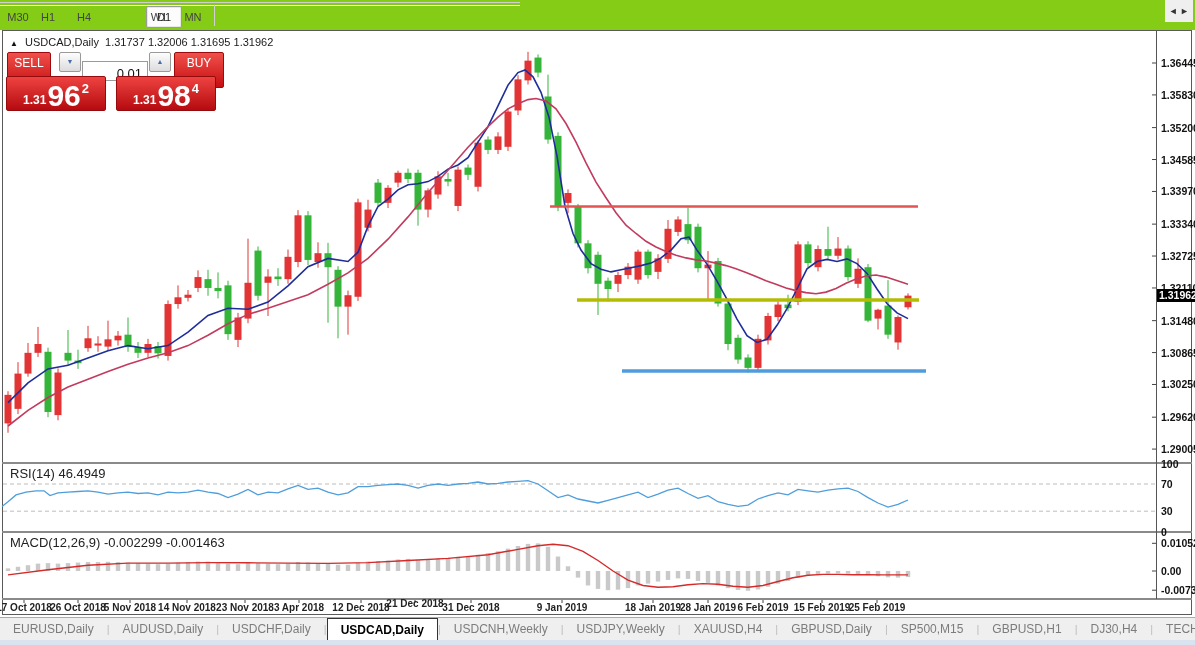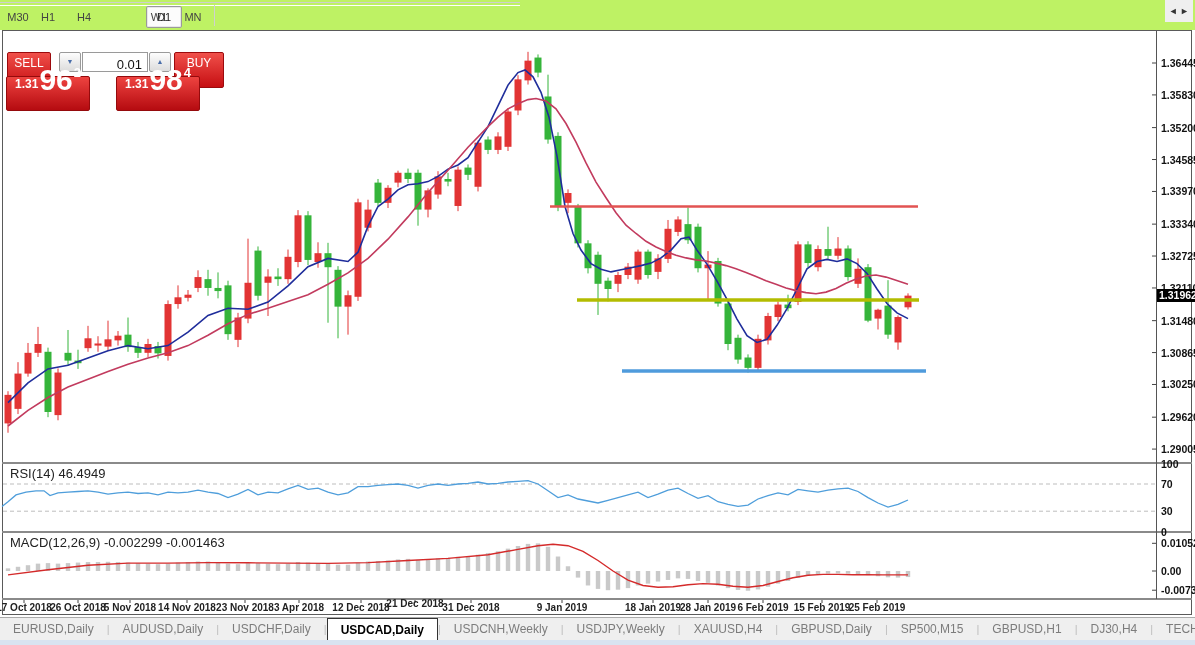--- a/index.html
+++ b/index.html
@@ -1,19 +1,19 @@
 <!DOCTYPE html>
 <html><head>
 <meta charset="utf-8">
 <style>
   html,body{margin:0;padding:0;background:#f0f0f0;}
   #app{position:relative;width:1195px;height:645px;background:#ffffff;overflow:hidden;
        font-family:"Liberation Sans","DejaVu Sans",sans-serif;-webkit-font-smoothing:antialiased;}
   
-  #toolbar{position:absolute;left:0;top:0;width:1195px;height:30px;background:#bef264;}
+  #toolbar{position:absolute;left:0;top:0;width:1195px;height:30px;background:#84cc16;}
   #toolbar .groove{position:absolute;left:0;top:2px;width:520px;height:2px;
        border-top:1px solid #cfcfcf;border-bottom:1px solid #ffffff;}
   .tfbtn{position:absolute;top:6px;height:20px;line-height:20px;text-align:center;
        font-size:11px;color:#444;cursor:default;border:1px solid transparent;border-radius:2px;}
   .tfbtn.active{background:#fcfcfc;border:1px solid #9a9a9a;box-shadow:inset 0 0 0 1px #e8e8e8;color:#222;margin-left:42px;}
   #tf-sep{position:absolute;left:214px;top:5px;width:1px;height:21px;background:#d0d0d0;}
   
   #frame{position:absolute;left:2px;top:30px;width:1190px;height:585px;background:#ffffff;
          border:1px solid #5a5a5a;box-sizing:border-box;}
   .pane-sep{position:absolute;left:2px;width:1190px;height:2px;background:#8a8a8a;z-index:5;}
@@ -23,26 +23,26 @@
   #symline .tri{font-size:8px;margin-right:4px;color:#111;}
   
   #trade{position:absolute;left:6px;top:52px;z-index:7;}
   .tr-row{position:relative;height:22px;}
   .btn-red{position:absolute;height:36px;line-height:20px;text-align:center;color:#fff;
        font-size:12px;border-radius:2px;background:linear-gradient(#f0504a,#c60e12);
        border:1px solid #9c0a0d;box-sizing:border-box;cursor:pointer;}
   .spin{position:absolute;top:0;width:22px;height:20px;background:linear-gradient(#fdfdfd,#dcdcdc);
        border:1px solid #9a9a9a;box-sizing:border-box;text-align:center;line-height:18px;
        font-size:7px;color:#4a6ea9;cursor:pointer;border-radius:2px;}
-  #vol{position:absolute;left:76px;top:0;width:66px;height:20px;border:1px solid #9a9a9a;
+  #vol{position:absolute;left:76px;top:9px;width:66px;height:20px;border:1px solid #9a9a9a;
        box-sizing:border-box;font-size:13px;text-align:right;padding:4px 5px 0 0;color:#111;
        font-family:"Liberation Sans",sans-serif;}
-  .bigpx{position:absolute;top:24px;width:84px;height:35px;border-radius:2px;color:#fff;
+  .bigpx{position:absolute;top:24px;width:100px;height:35px;border-radius:2px;color:#fff;
        background:linear-gradient(#ee4340,#b50b10);border:1px solid #950a0c;box-sizing:border-box;
-       display:flex;align-items:flex-end;justify-content:center;padding-bottom:16px;cursor:pointer;}
+       display:flex;align-items:flex-end;justify-content:center;padding-bottom:0;cursor:pointer;}
   .bigpx .sm{font-size:12px;font-weight:bold;margin:0 1px 3px 0;}
   .bigpx .bg{font-size:30px;font-weight:bold;line-height:28px;}
   .bigpx .sp{font-size:13px;font-weight:bold;margin:0 0 14px 1px;}
   
   .pxlab{position:absolute;left:1161px;font-size:10.5px;font-weight:600;color:#111;z-index:6;}
   #curpx{position:absolute;left:1157px;width:38px;height:13px;background:#000;color:#fff;
        font-size:10.5px;font-weight:600;text-align:left;padding-left:2px;line-height:13px;z-index:7;}
   .indlab{position:absolute;left:10px;font-size:13px;color:#222;z-index:6;white-space:nowrap;}
   .datelab{position:absolute;font-size:10px;font-weight:600;color:#222;transform:translateX(-50%);
        white-space:nowrap;z-index:6;}
@@ -72,20 +72,25 @@
     <div class="tfbtn" style="left:178px;width:28px">MN</div>
     <div id="tf-sep"></div>
   </div>
 
   <div id="frame"></div>
   <div class="pane-sep" style="top:462px"></div>
   <div class="pane-sep" style="top:531px"></div>
   <div class="pane-sep" style="top:598px"></div>
   <div id="axis-vline"></div>
 
+  <div id="symline">
+    <span class="tri">▲</span>
+    <span>USDCAD,Daily</span>&nbsp;
+    <span>1.31737 1.32006 1.31695 1.31962</span>
+  </div>
 
   <div id="trade">
     <div class="tr-row">
       <div class="btn-red" style="left:1px;width:44px">SELL</div>
       <div class="spin" style="left:53px">
         <span>▼</span>
       </div>
       <input id="vol" value="0.01" style="">
       <div class="spin" style="left:143px">
         <span>▲</span>

